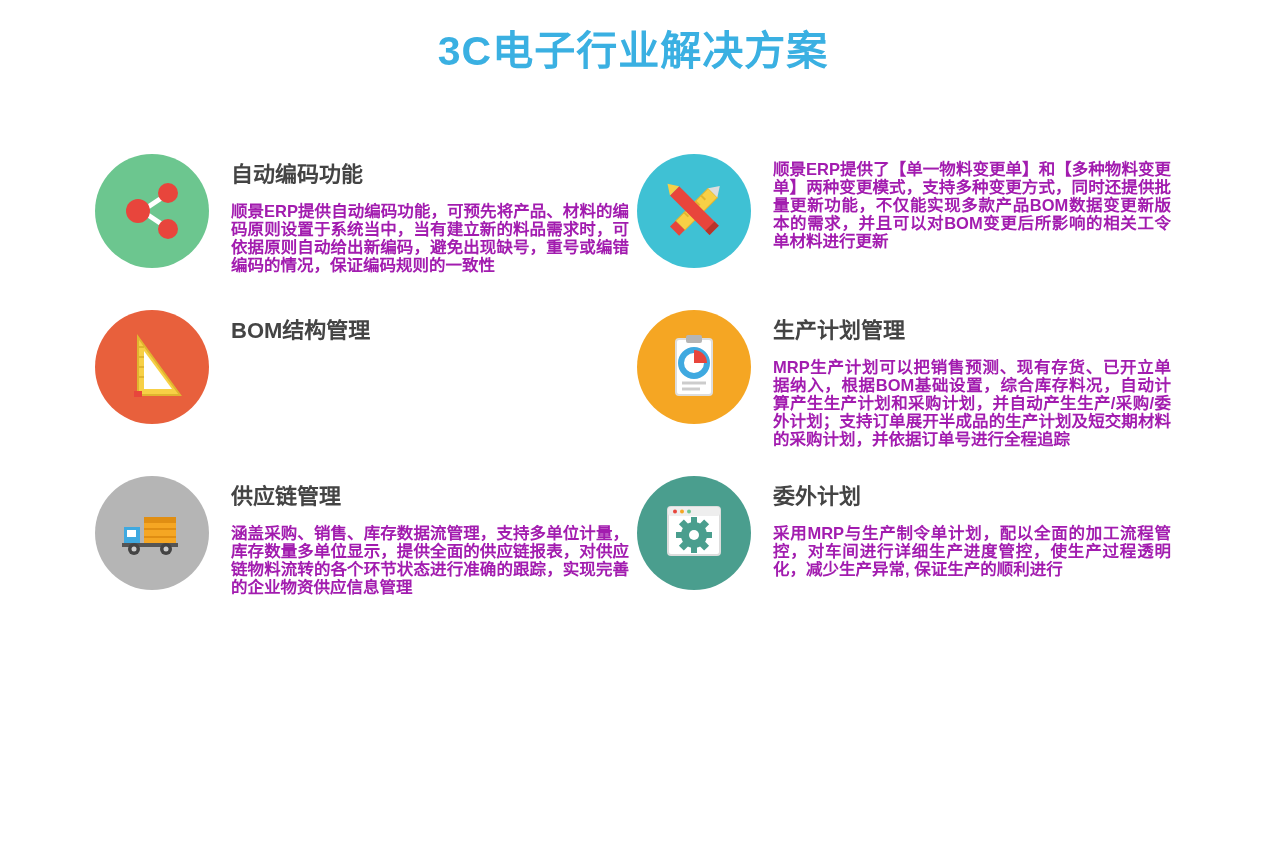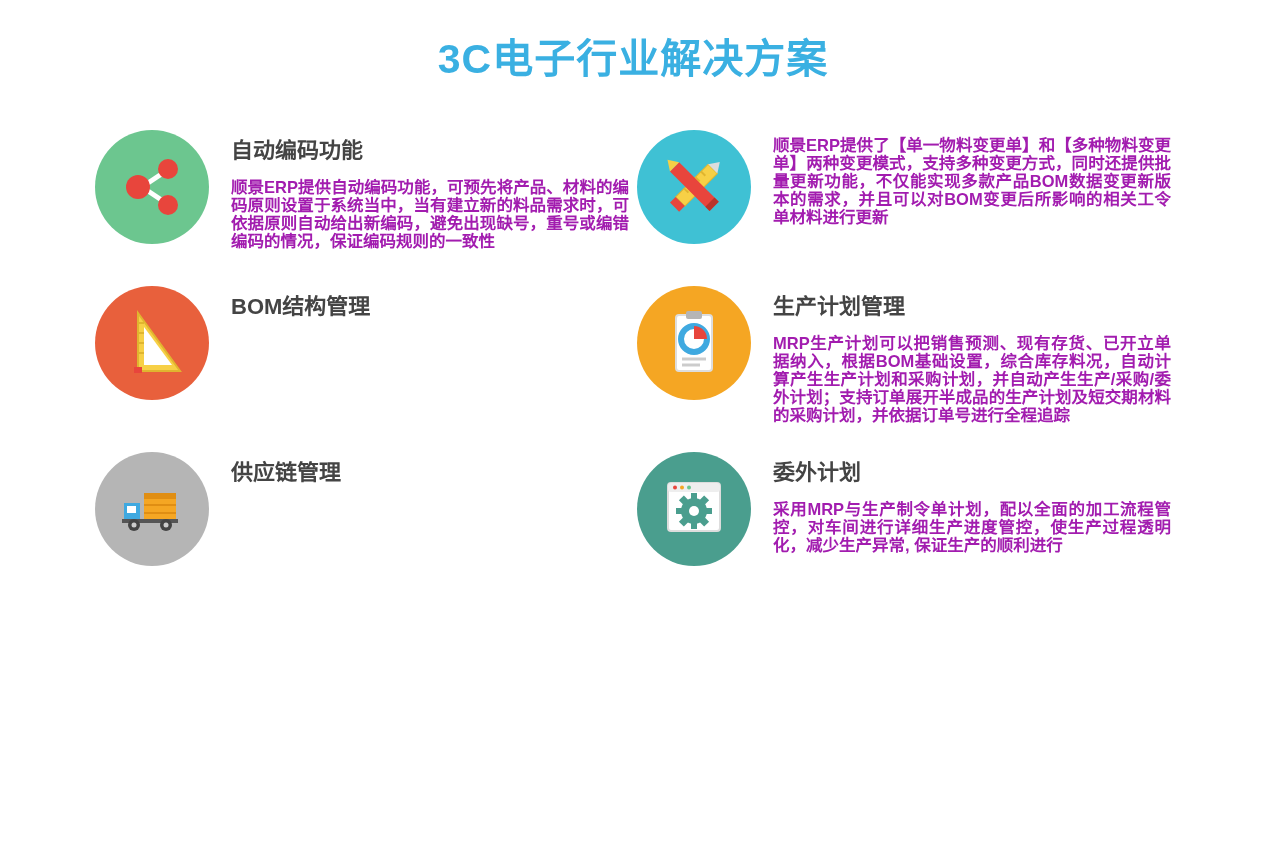--- a/index.html
+++ b/index.html
@@ -21,21 +21,21 @@
   .header {
     text-align: center;
     padding-top: 14px;
   }
   .page-title {
     font-size: 41px;
     font-weight: bold;
     color: #3ab0e2;
     letter-spacing: 1px;
     line-height: 58px;
-    margin: 16px;
+    margin: 8px;
   }
   .page-subtitle {
     font-size: 19px;
     color: #666666;
     margin: 14px 0 0 0;
     line-height: 28px;
     font-weight: normal;
   }
   .grid {
     margin-top: 42px;
@@ -81,21 +81,21 @@
   }
   .item-desc {
     font-size: 16.5px;
     color: #a21caf;
     line-height: 18px;
     margin: 0;
     text-align: justify;
     font-weight: bold;
   }
   
-  .r1 { margin-bottom: 36px; }
+  .r1 { margin-bottom: 36px; margin-top: 32px; }
   .r2 { margin-bottom: 28px; }
 </style>
 </head>
 <body>
 
 <div class="page">
 
   <div class="header">
     <h1 class="page-title" style="color: rgb(58, 176, 226);">3C电子行业解决方案</h1>
   </div>
@@ -207,20 +207,21 @@
               <rect x="8" y="48" width="56" height="4" fill="#555555"></rect>
               <circle cx="20" cy="54" r="6" fill="#444444"></circle>
               <circle cx="20" cy="54" r="2.5" fill="#cccccc"></circle>
               <circle cx="52" cy="54" r="6" fill="#444444"></circle>
               <circle cx="52" cy="54" r="2.5" fill="#cccccc"></circle>
             </svg>
           </div>
         </div>
         <div class="txt">
           <h3 class="item-title">供应链管理</h3>
+          <p class="item-desc">涵盖采购、销售、库存数据流管理，支持多单位计量，库存数量多单位显示，提供全面的供应链报表，对供应链物料流转的各个环节状态进行准确的跟踪，实现完善的企业物资供应信息管理</p>
         </div>
       </div>
     </div>
 
     <div class="cell">
       <div class="cell-inner">
         <div class="icon-wrap">
           <div class="circle" style="background:#4a9e8e">
             <svg width="76" height="76" viewBox="0 0 76 76">
               <rect x="12" y="12" width="52" height="48" rx="3" fill="#ffffff" stroke="#dddddd" stroke-width="2"></rect>

